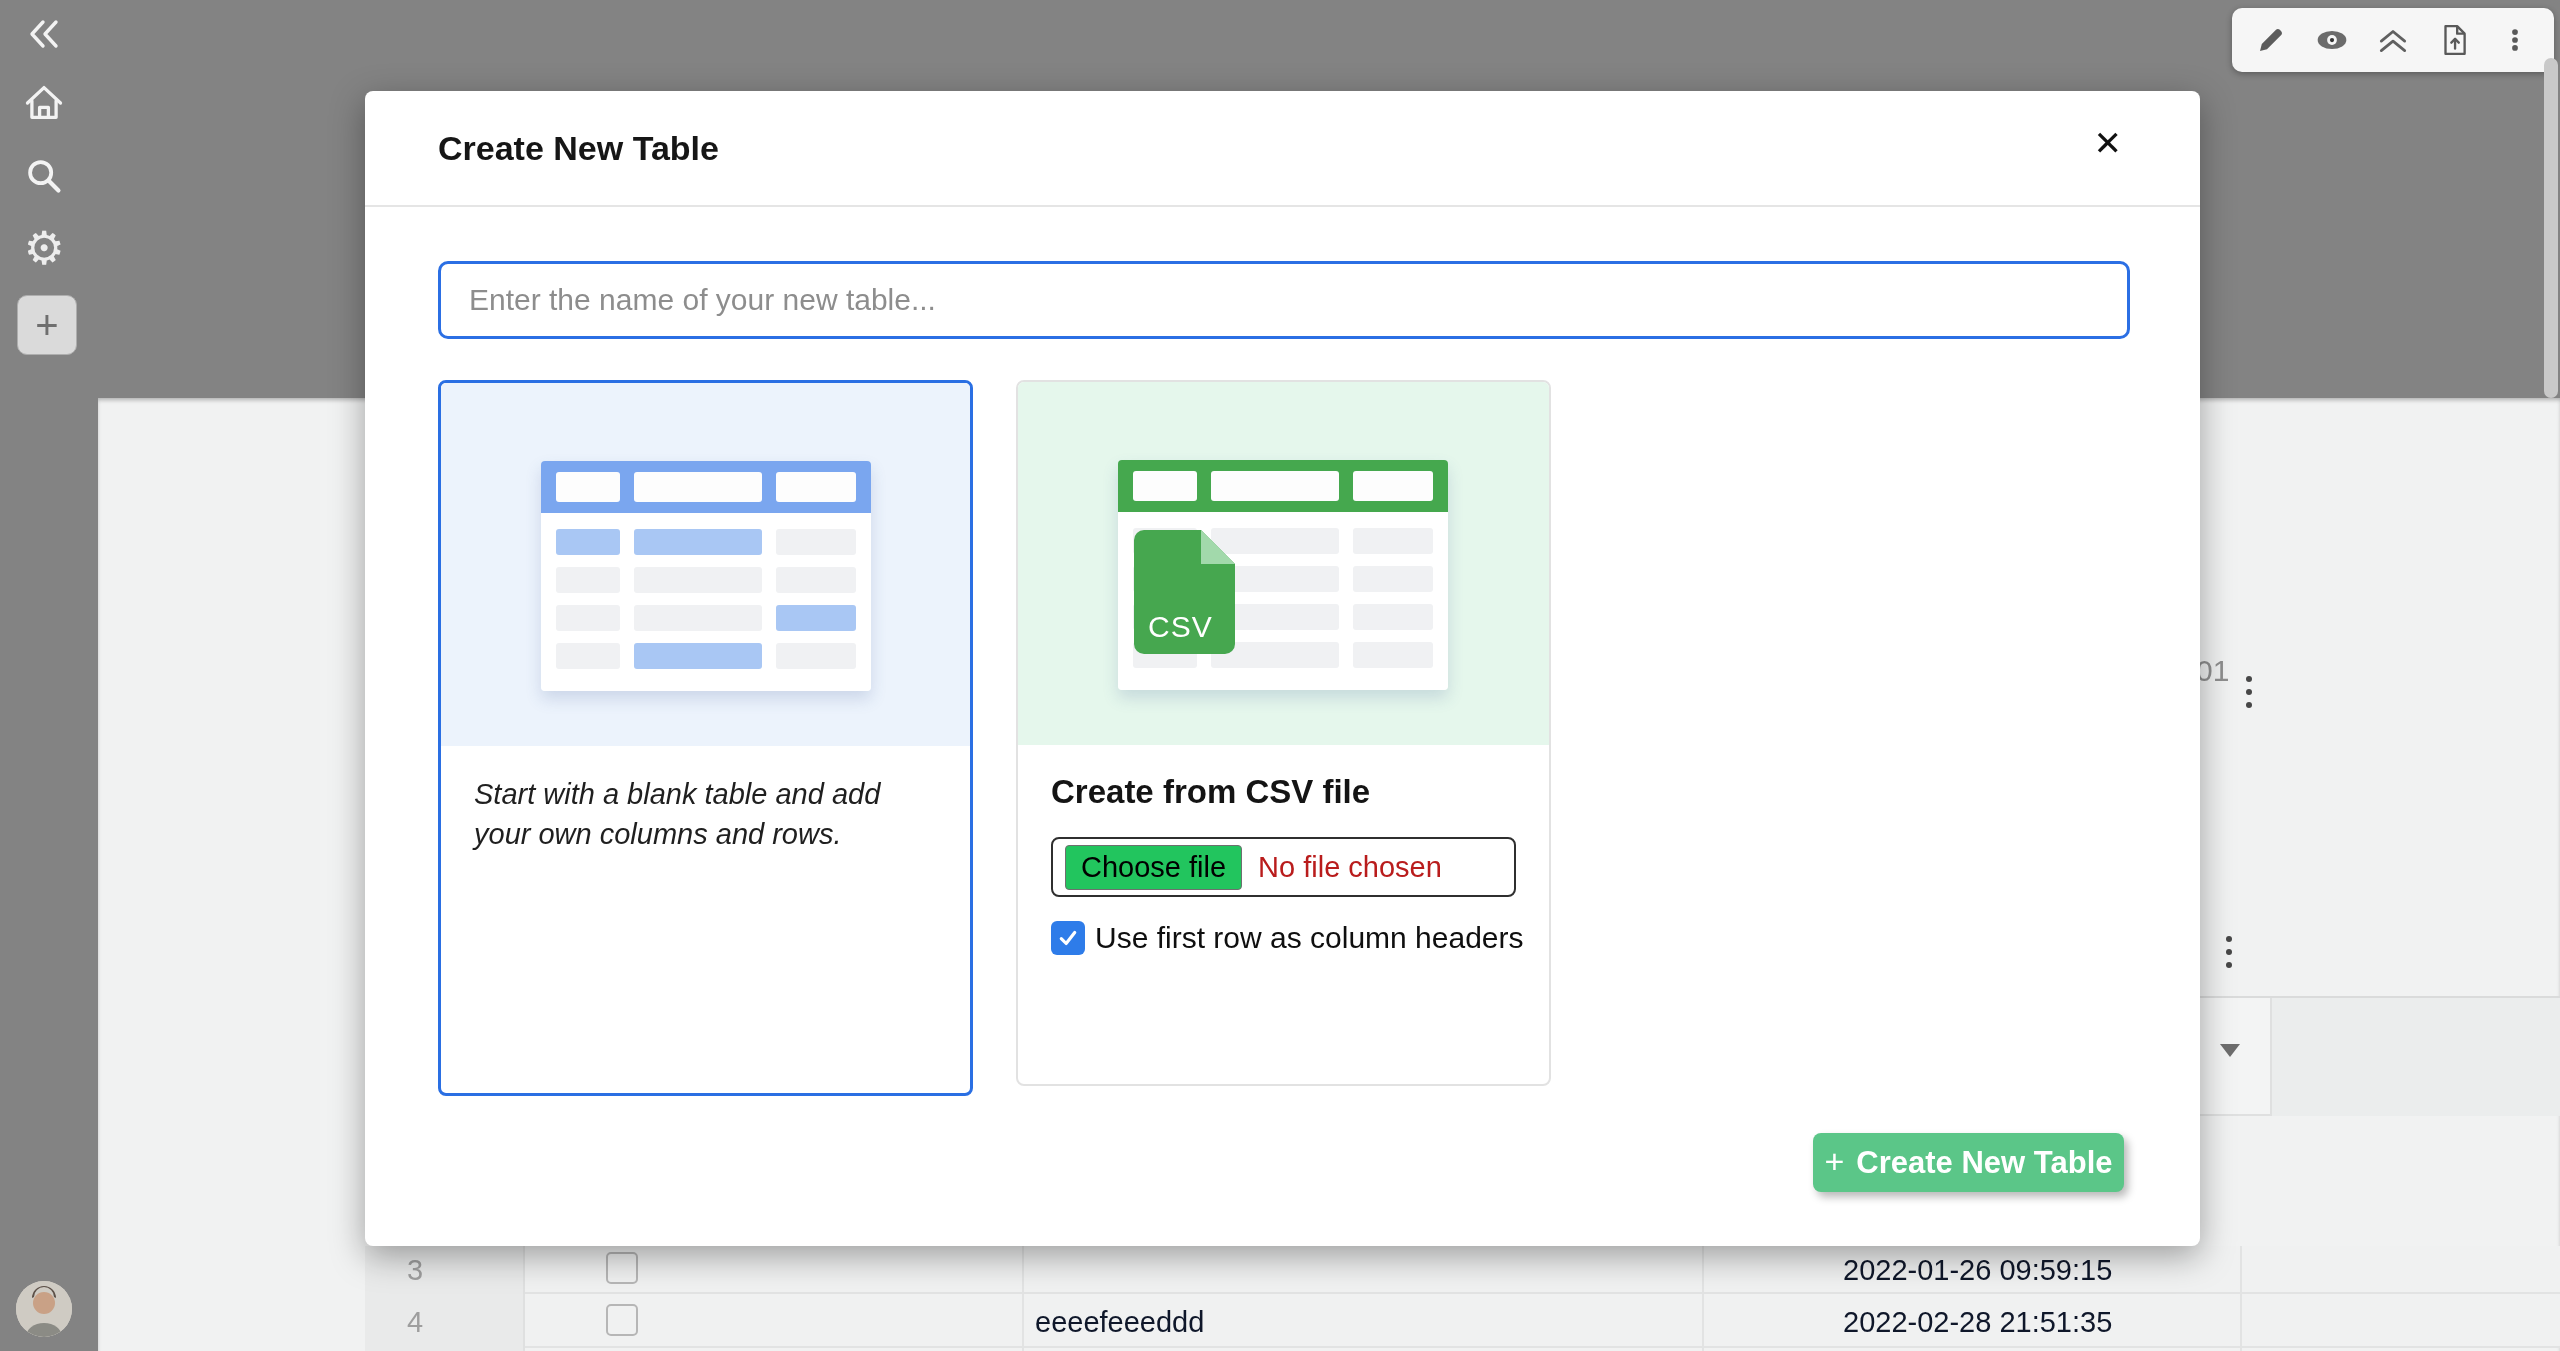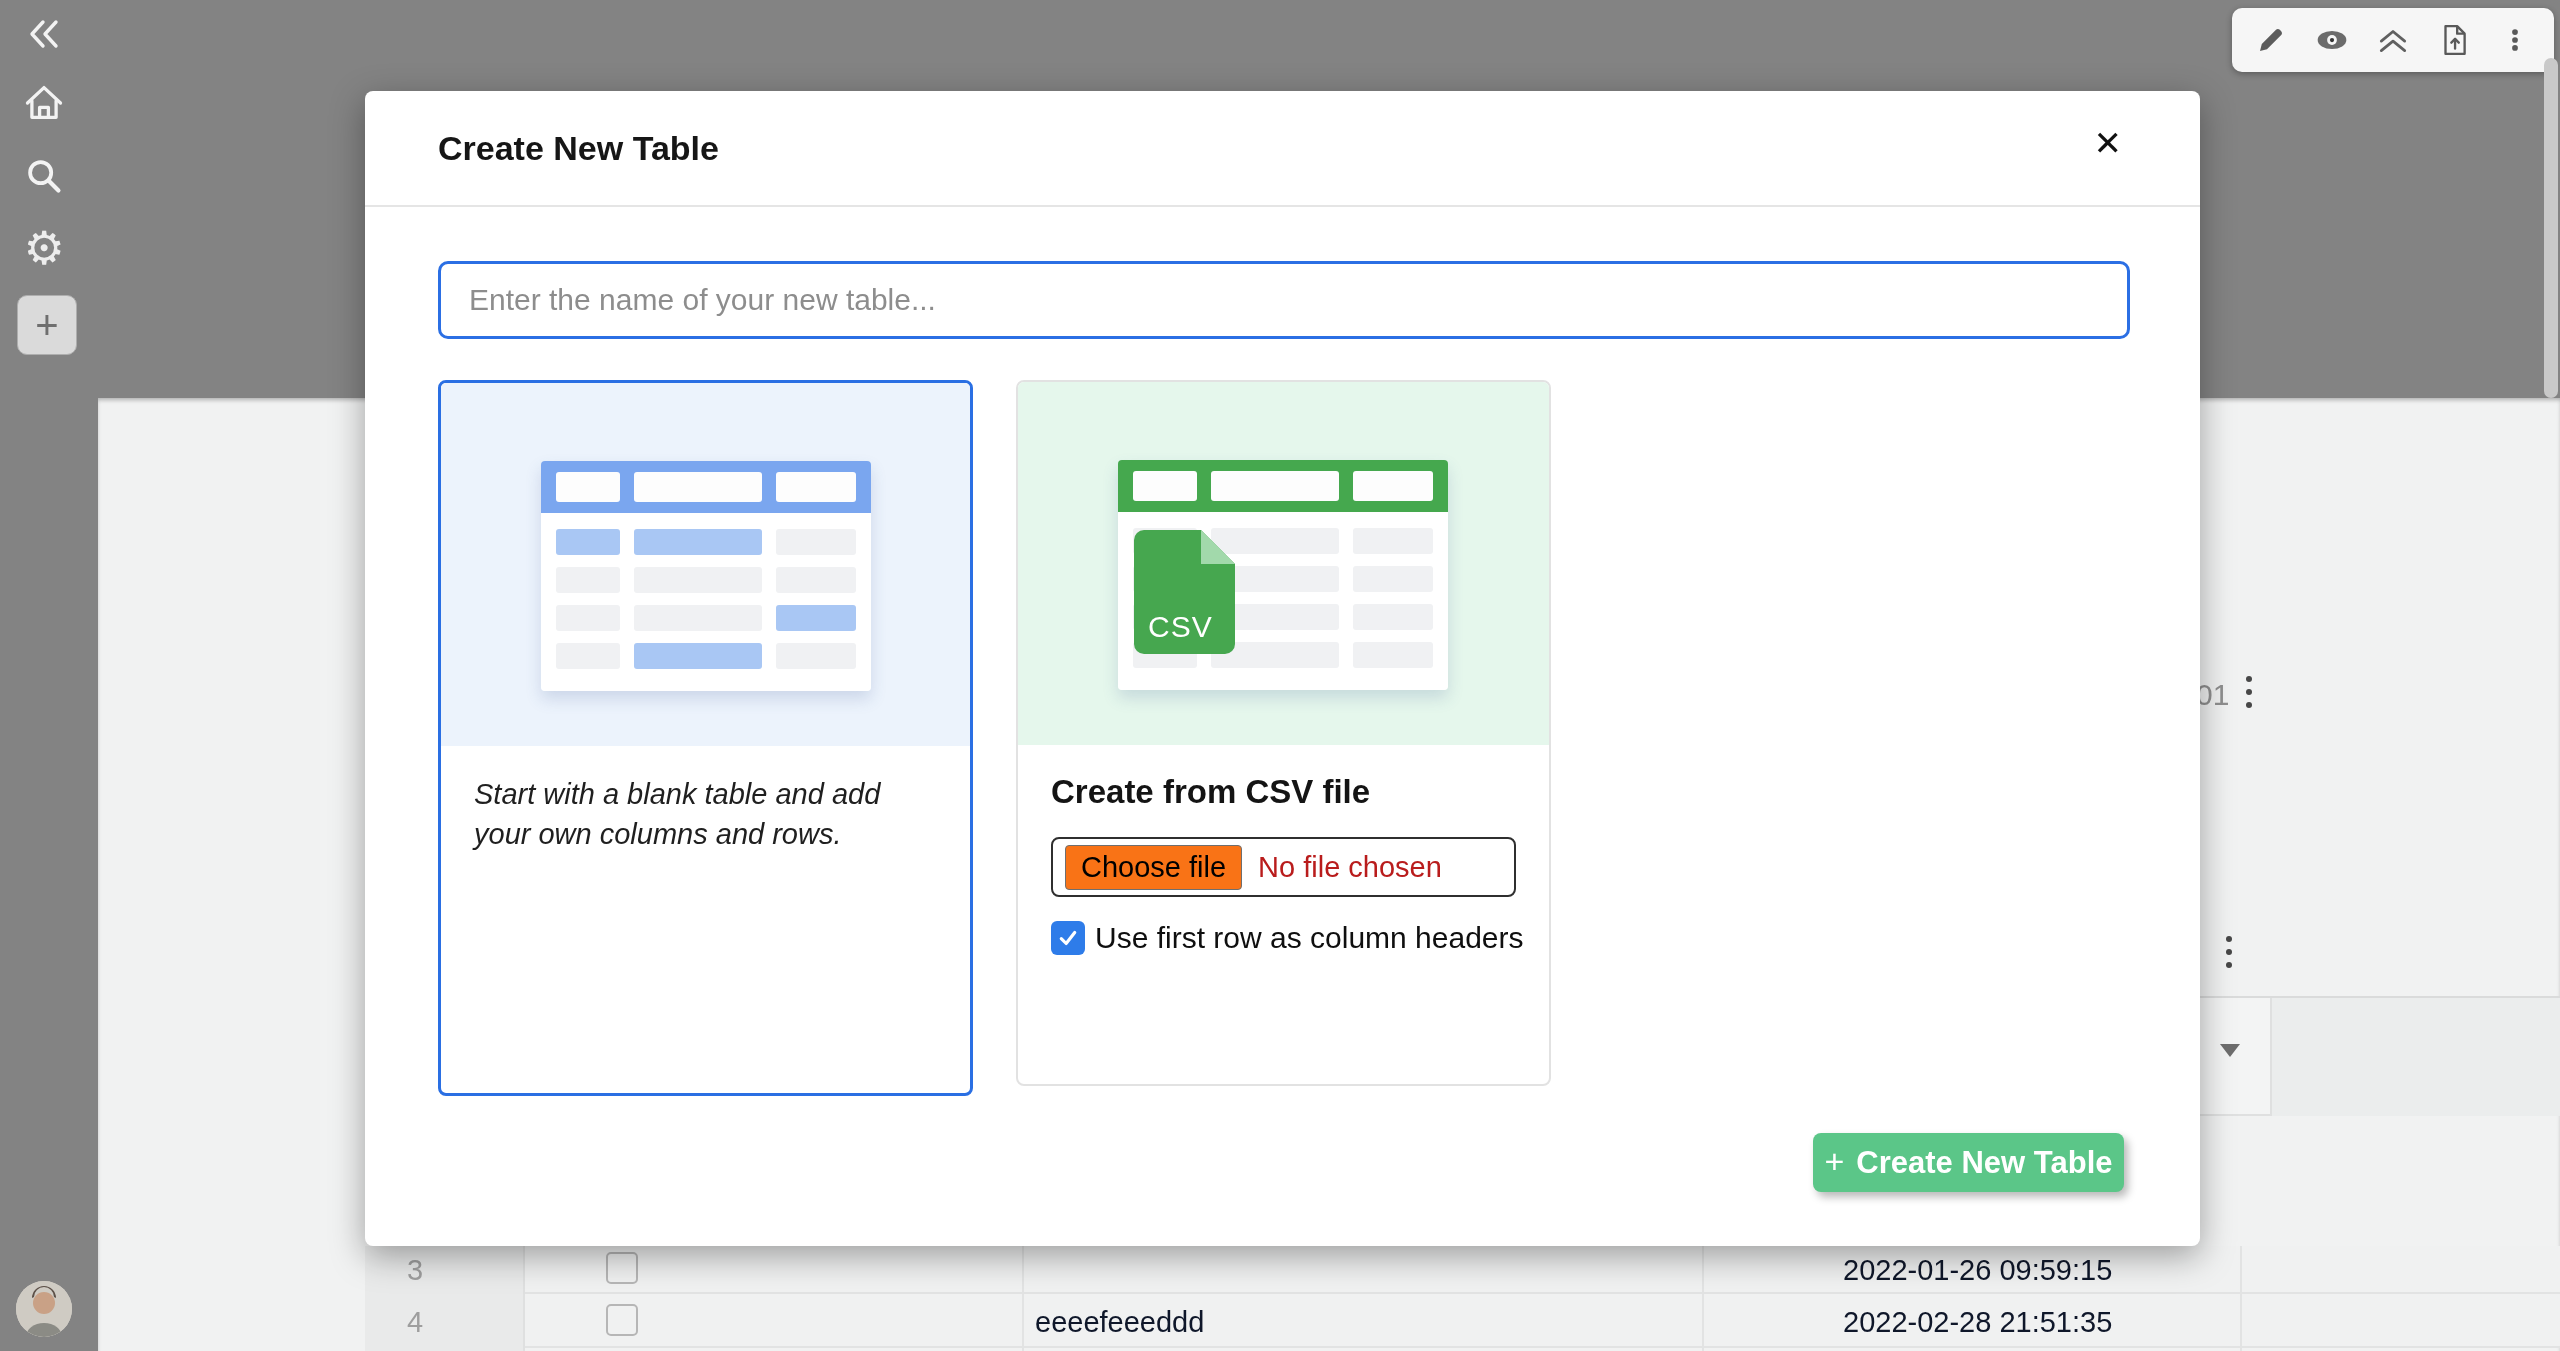--- a/index.html
+++ b/index.html
@@ -77,42 +77,42 @@
   #csv-fold{position:absolute;left:183px;top:148px;width:34px;height:34px;background:#a2d9ab;
             clip-path:polygon(0 0,100% 100%,0 100%);}
   #csv-label{position:absolute;left:130px;top:228px;color:#fff;font-size:30px;letter-spacing:1px;}
 
   .card-body{padding:28px 33px 0 33px;}
   .card-title{font-size:33px;font-weight:bold;color:#141414;margin:0 0 24px 0;}
   .card-desc{font-size:29px;color:#1f1f1f;line-height:1.38;margin:0;font-style:italic;}
 
   #file-box{margin-top:26px;height:60px;border:2px solid #2f2f2f;border-radius:8px;display:flex;align-items:center;
             padding:0 12px;box-sizing:border-box;background:#fff;cursor:pointer;}
-  #choose-btn{background:#f97316;border:1px solid #6f6f6f;border-radius:4px;padding:5px 15px;font-size:29px;color:#000;white-space:nowrap;}
+  #choose-btn{background:#22c55e;border:1px solid #6f6f6f;border-radius:4px;padding:5px 15px;font-size:29px;color:#000;white-space:nowrap;}
   #file-status{margin-left:16px;font-size:29px;color:#b91c1c;white-space:nowrap;}
   #checkbox-row{margin-top:24px;display:flex;align-items:center;gap:10px;}
   #csv-checkbox{width:34px;height:34px;background:#2e7ce9;border-radius:6px;display:flex;align-items:center;justify-content:center;cursor:pointer;flex:none;}
   #checkbox-label{font-size:30px;color:#0f0f0f;white-space:nowrap;}
 
   #submit-btn{left:1448px;top:1042px;width:311px;height:59px;background:#5bc688;border-radius:8px;
               box-shadow:4px 5px 8px rgba(0,0,0,.28);display:flex;align-items:center;justify-content:center;
               gap:12px;color:#fff;cursor:pointer;}
   #submit-plus{font-size:34px;font-weight:400;line-height:1;margin-top:-3px;}
   #submit-label{font-size:31px;font-weight:bold;}
 
   svg{display:block;}
 </style>
 </head>
 <body>
 
 <div id="screen">
 
   <div class="abs" id="content-panel"></div>
 
-  <div class="abs bg-text" style="left:2196px;top:678px;text-align:right;">01</div>
+  <div class="abs bg-text" style="left:2196px;top:654px;text-align:right;">01</div>
   <div class="abs kebab" style="left:2246px;top:676px;">
     <i></i>
       <i></i>
       <i></i>
   </div>
   <div class="abs kebab" style="left:2226px;top:936px;">
     <i></i>
       <i></i>
       <i></i>
   </div>

